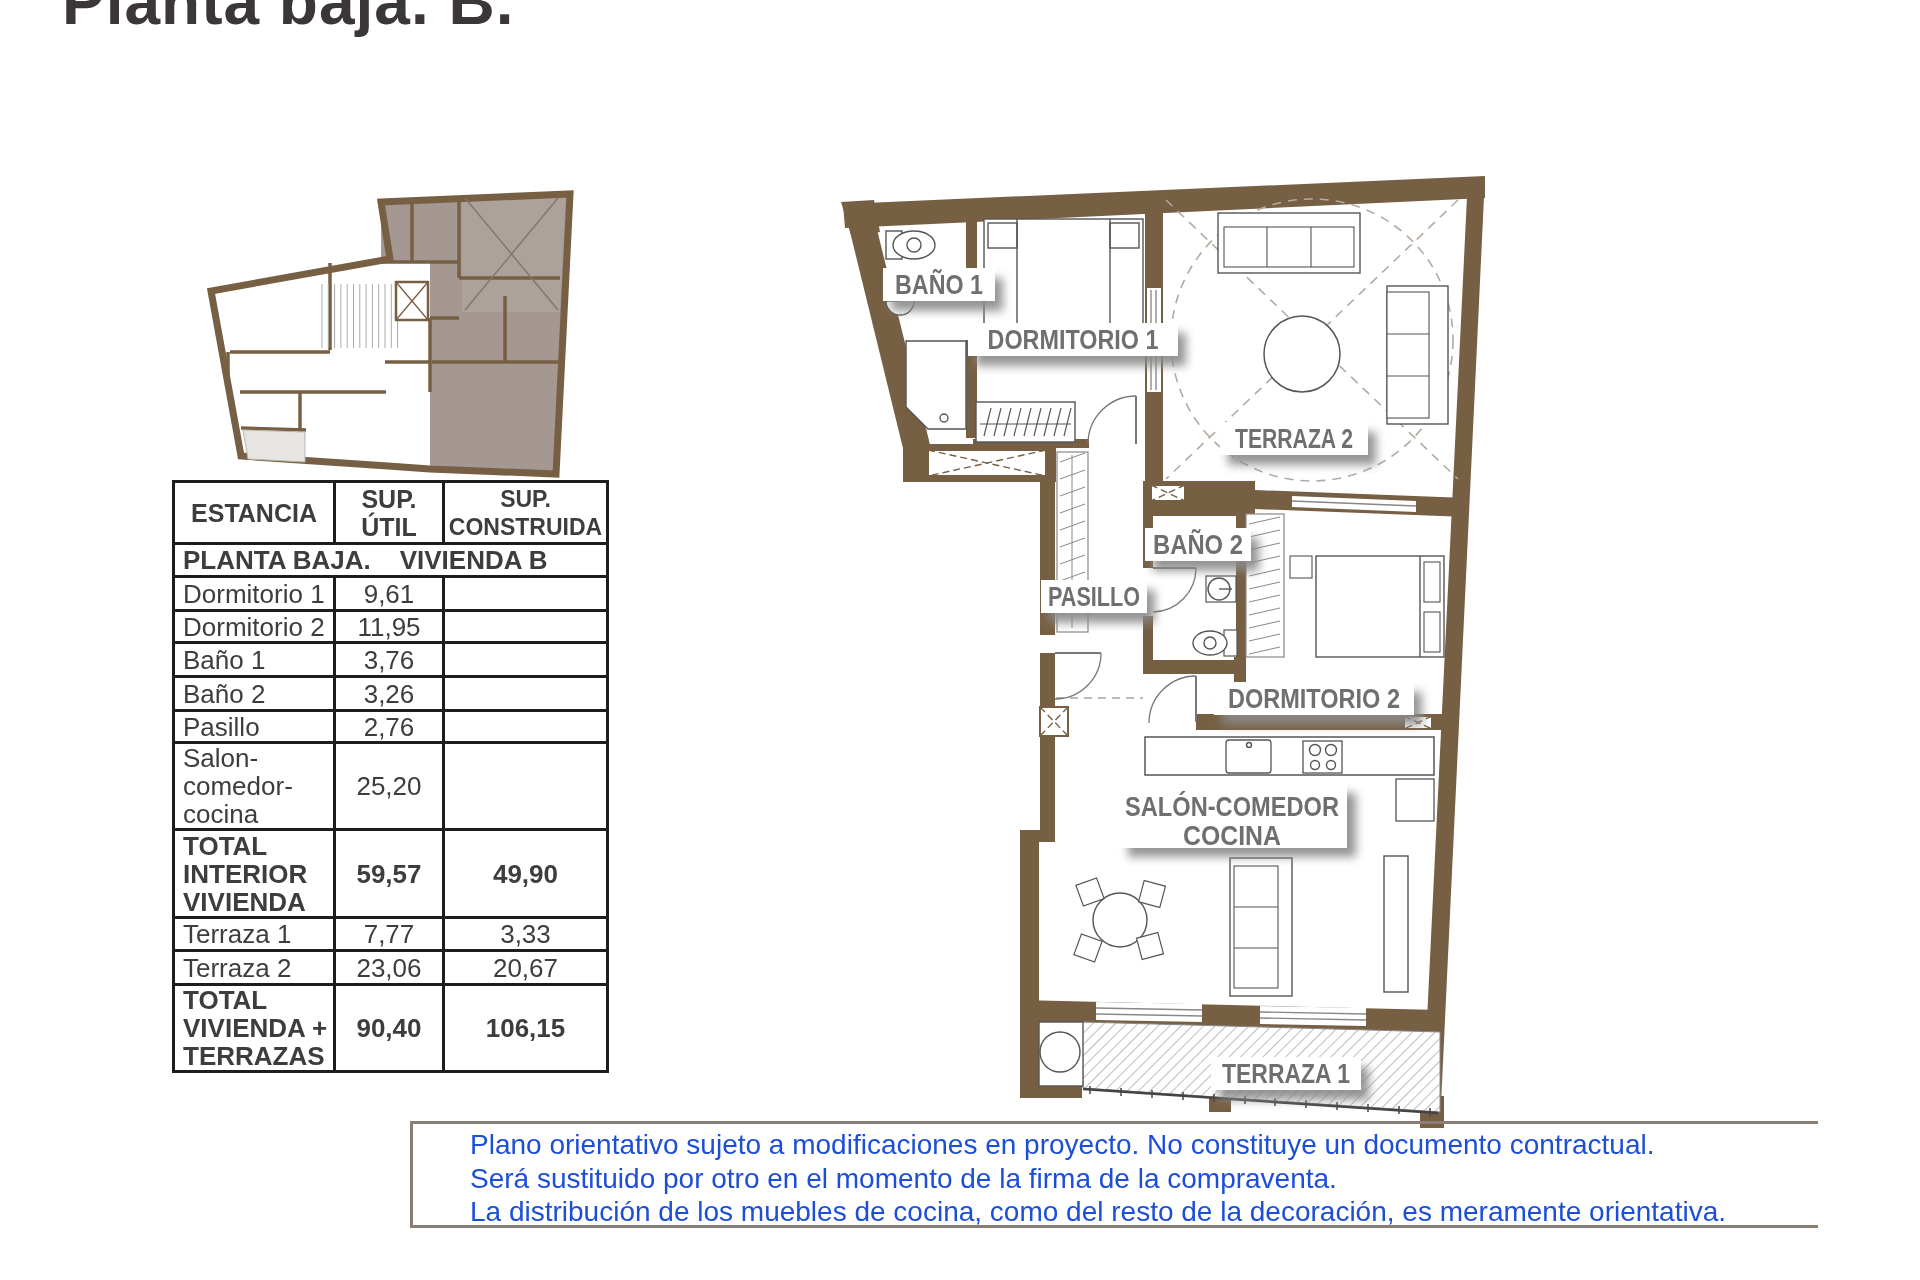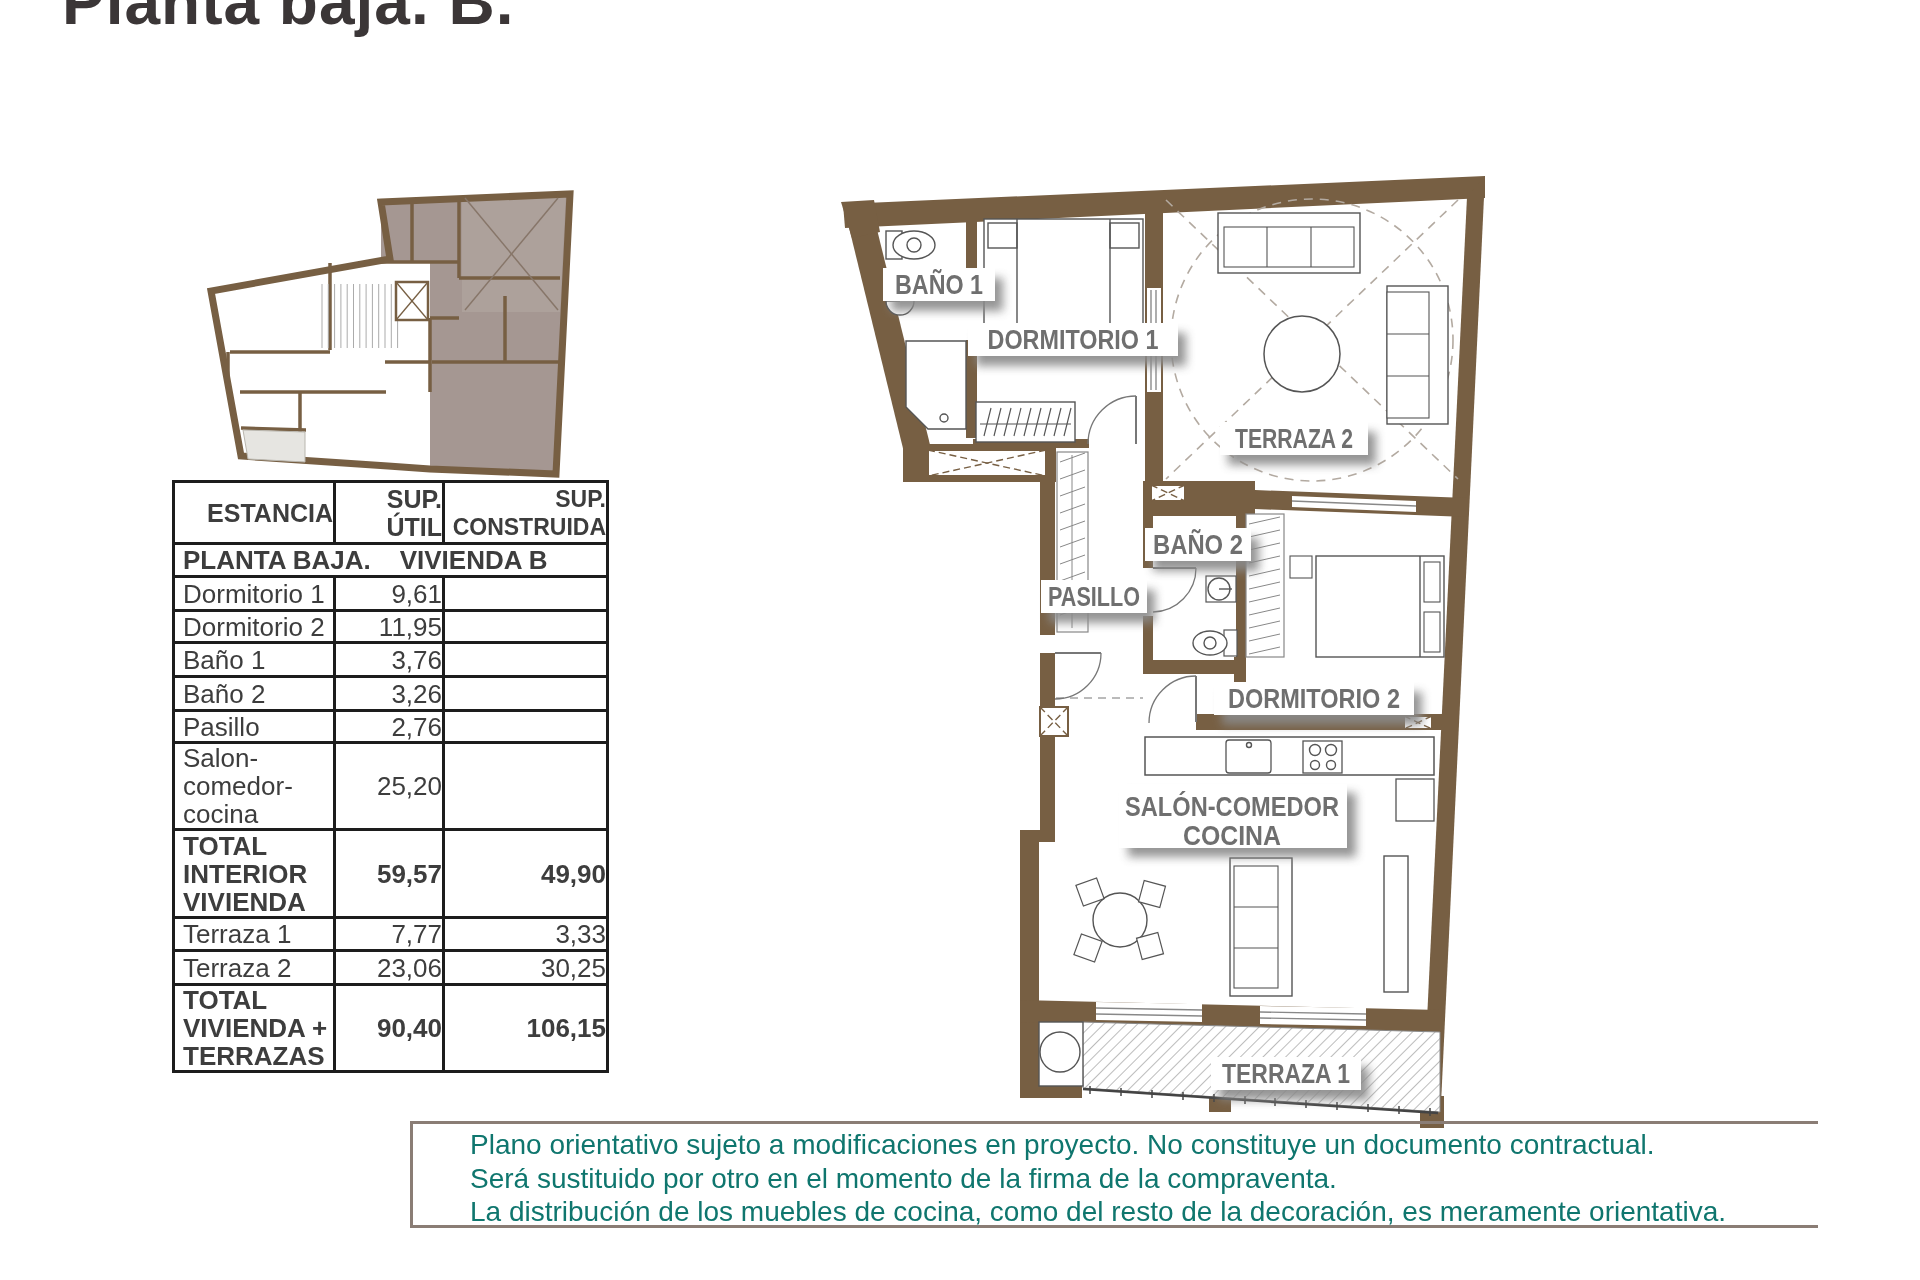--- a/index.html
+++ b/index.html
@@ -3,24 +3,24 @@
 <meta charset="utf-8">
 <style>
   html,body{margin:0;padding:0;background:#fff;}
   .page{position:relative;width:1818px;height:1280px;overflow:hidden;background:#ffffff;
         font-family:"Liberation Sans",sans-serif;}
   .title{position:absolute;left:62px;top:-30px;font-size:64px;font-weight:bold;
          color:#3b3637;letter-spacing:1px;line-height:1;}
   table.areas{position:absolute;left:172px;top:480px;border-collapse:collapse;
               table-layout:fixed;width:434px;color:#3d3d3d;}
   table.areas td{border:3px solid #1d1d1d;padding:0 0 0 8px;font-size:26px;line-height:28px;overflow:hidden;}
-  table.areas td.c{text-align:right;padding:0;}
+  table.areas td.c{text-align:center;padding:0;}
   table.areas td.b{font-weight:bold;}
   .disc{position:absolute;left:410px;top:1121px;width:1474px;height:107px;
-        border:3px solid #8a7d75;color:#0f766e;font-size:28px;line-height:33.5px;
+        border:3px solid #8a7d75;color:#1d4ed8;font-size:28px;line-height:33.5px;
         padding-left:57px;padding-top:4px;box-sizing:border-box;}
 </style>
 </head>
 <body>
 <div class="page">
   <div class="title">Planta baja. B.</div>
   <svg style="position:absolute;left:0;top:0" width="1920" height="1280" viewBox="0 0 1920 1280" xmlns="http://www.w3.org/2000/svg">
 <defs>
         <pattern id="hatch" width="8" height="8" patternTransform="rotate(45)" patternUnits="userSpaceOnUse">
           <rect width="8" height="8" fill="#ffffff"></rect>
@@ -326,21 +326,21 @@
           <td class="c b">49,90</td>
         </tr>
     <tr style="height:33px">
           <td>Terraza 1</td>
           <td class="c">7,77</td>
           <td class="c">3,33</td>
         </tr>
     <tr style="height:34px">
           <td>Terraza 2</td>
           <td class="c">23,06</td>
-          <td class="c">30,25</td>
+          <td class="c">20,67</td>
         </tr>
     <tr style="height:87px">
           <td class="b">TOTAL<br>VIVIENDA +<br>TERRAZAS</td>
           <td class="c b">90,40</td>
           <td class="c b">106,15</td>
         </tr>
   </tbody>
     </table>
   <div class="disc">Plano orientativo sujeto a modificaciones en proyecto. No constituye un documento contractual.<br>Será sustituido por otro en el momento de la firma de la compraventa.<br>La distribución de los muebles de cocina, como del resto de la decoración, es meramente orientativa.</div>
 </div>

